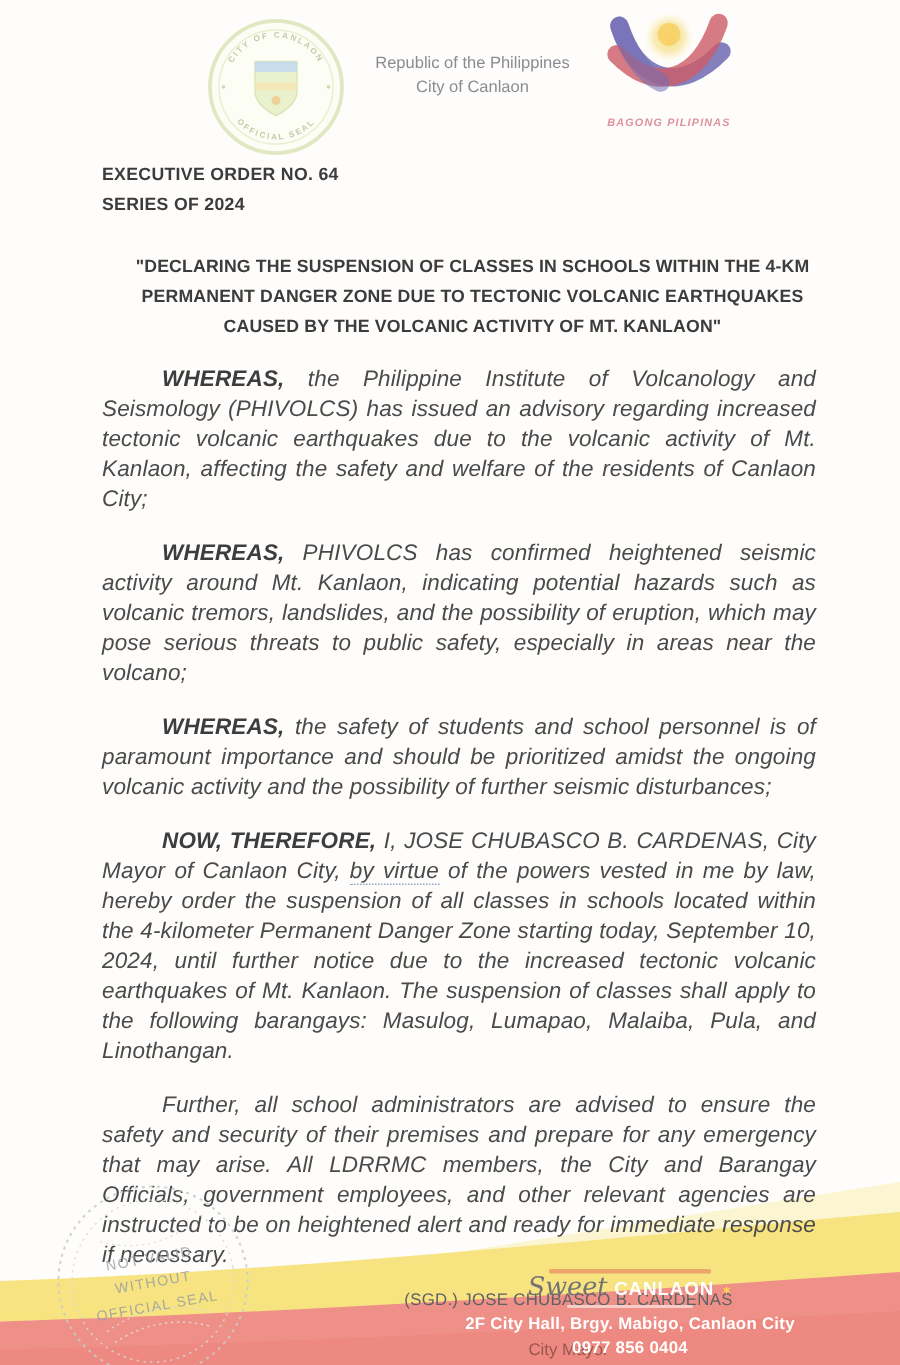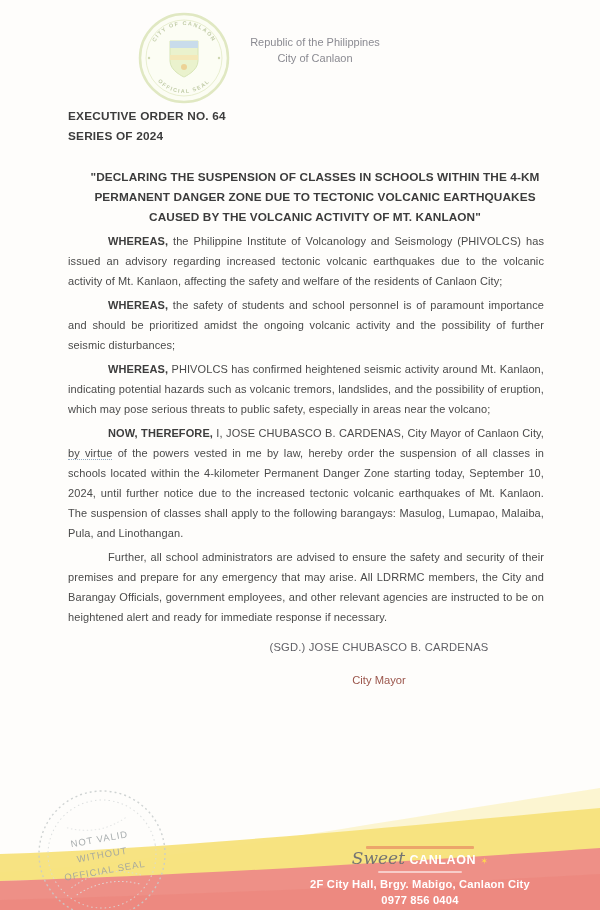--- a/index.html
+++ b/index.html
@@ -14,22 +14,22 @@
   .head-text .l1,.head-text .l2{font-size:11px;line-height:16px;}
   .head-text .l3{font-size:12.6px;line-height:18px;font-weight:bold;color:#7d7d88;letter-spacing:.2px;}
   .bagong-wrap{position:absolute;left:394px;top:4px;width:104px;text-align:center;opacity:.85;}
   .bagong-caption{font-size:7.2px;font-weight:bold;font-style:italic;color:#d9808f;letter-spacing:.8px;margin-top:-2px;}
   
   .doc-body{position:absolute;top:102px;left:0;width:600px;z-index:2;padding:0;}
   .doc-inner{padding:4px 56px 0 68px;}
   .eo-head{font-size:11.8px;line-height:20px;font-weight:bold;color:#3c3c3c;letter-spacing:.2px;}
   .eo-title{margin:21px auto 0;width:494px;text-align:center;font-weight:bold;
             font-size:11.8px;line-height:20px;color:#3c3c3c;letter-spacing:.1px;}
-  .par{margin:4px 0 0;font-size:11px;line-height:20px;text-align:justify;
-       text-indent:40px;color:#4a4a4a;letter-spacing:.1px;}
+  .par{margin:16px 0 0;font-size:15px;line-height:20px;text-align:justify;
+       text-indent:40px;color:#4a4a4a;letter-spacing:.1px;font-style:italic;}
   .par .lead{font-weight:bold;color:#3d3d3d;}
   .par .uline{border-bottom:1px dotted #8fa9c2;}
   .signature{margin:14px 15px 0 auto;width:300px;text-align:center;position:relative;z-index:4;}
   .sig-name{font-size:11.2px;color:#606066;letter-spacing:.2px;}
   .sig-title{font-size:11.2px;color:#9b564c;margin-top:21px;}
   
   .stamp{position:absolute;left:26px;top:778px;width:152px;height:152px;z-index:3;
          transform:rotate(-10deg);opacity:.85;}
   
   .waves{position:absolute;left:0;bottom:0;width:600px;height:150px;z-index:1;}
@@ -70,37 +70,54 @@
         <circle cx="12" cy="47" r="1.2" fill="#c3cf9e"></circle>
         <circle cx="82" cy="47" r="1.2" fill="#c3cf9e"></circle>
       </svg>
     </div>
 
     <div class="head-text">
       <div class="l1">Republic of the Philippines</div>
       <div class="l2">City of Canlaon</div>
     </div>
 
+    <div class="bagong-wrap">
+      <svg width="96" height="70" viewBox="0 0 100 74">
+        <defs>
+          <radialGradient id="sunGrad" cx="50%" cy="50%" r="50%">
+            <stop offset="0%" stop-color="#f9d96d"></stop>
+            <stop offset="60%" stop-color="#f9e9ac"></stop>
+            <stop offset="100%" stop-color="#fdf8e3" stop-opacity="0"></stop>
+          </radialGradient>
+        </defs>
+        <circle cx="50" cy="22" r="18" fill="url(#sunGrad)"></circle>
+        <circle cx="50" cy="20" r="8" fill="#f6c94b" opacity=".9"></circle>
+        <path d="M15,14 C28,54 58,62 87,32" stroke="#5a55a8" stroke-width="13" fill="none" stroke-linecap="round" opacity=".88"></path>
+        <path d="M85,12 C70,54 40,62 13,34" stroke="#c4424f" stroke-width="13" fill="none" stroke-linecap="round" opacity=".82"></path>
+        <path d="M15,14 C22,34 32,48 44,54" stroke="#5a55a8" stroke-width="13" fill="none" stroke-linecap="round" opacity=".55"></path>
+      </svg>
+      <div class="bagong-caption">BAGONG PILIPINAS</div>
+    </div>
   </div>
 
   <div class="doc-body">
     <div class="doc-inner">
 
       <div class="eo-head">
         <div>EXECUTIVE ORDER NO. 64</div>
         <div>SERIES OF 2024</div>
       </div>
 
       <div class="eo-title">"DECLARING THE SUSPENSION OF CLASSES IN SCHOOLS WITHIN THE 4-KM PERMANENT DANGER ZONE DUE TO TECTONIC VOLCANIC EARTHQUAKES CAUSED BY THE VOLCANIC ACTIVITY OF MT. KANLAON"</div>
 
       <p class="par"><span class="lead">WHEREAS,</span><span> the Philippine Institute of Volcanology and Seismology (PHIVOLCS) has issued an advisory regarding increased tectonic volcanic earthquakes due to the volcanic activity of Mt. Kanlaon, affecting the safety and welfare of the residents of Canlaon City;</span></p>
 
+      <p class="par"><span class="lead">WHEREAS,</span><span> PHIVOLCS has confirmed heightened seismic activity around Mt. Kanlaon, indicating potential hazards such as volcanic tremors, landslides, and the possibility of eruption, which may pose serious threats to public safety, especially in areas near the volcano;</span></p>
+
       <p class="par"><span class="lead">WHEREAS,</span><span> the safety of students and school personnel is of paramount importance and should be prioritized amidst the ongoing volcanic activity and the possibility of further seismic disturbances;</span></p>
-
-      <p class="par"><span class="lead">WHEREAS,</span><span> PHIVOLCS has confirmed heightened seismic activity around Mt. Kanlaon, indicating potential hazards such as volcanic tremors, landslides, and the possibility of eruption, which may pose serious threats to public safety, especially in areas near the volcano;</span></p>
 
 
       <p class="par"><span class="lead">NOW, THEREFORE,</span><span> I, JOSE CHUBASCO B. CARDENAS, City Mayor of Canlaon City, </span><span class="uline">by virtue</span><span> of the powers vested in me by law, hereby order the suspension of all classes in schools located within the 4-kilometer Permanent Danger Zone starting today, September 10, 2024, until further notice due to the increased tectonic volcanic earthquakes of Mt. Kanlaon. The suspension of classes shall apply to the following barangays: Masulog, Lumapao, Malaiba, Pula, and Linothangan.</span></p>
 
       <p class="par">Further, all school administrators are advised to ensure the safety and security of their premises and prepare for any emergency that may arise. All LDRRMC members, the City and Barangay Officials, government employees, and other relevant agencies are instructed to be on heightened alert and ready for immediate response if necessary.</p>
 
 
       <div class="signature">
         <div class="sig-name">(SGD.) JOSE CHUBASCO B. CARDENAS</div>
         <div class="sig-title">City Mayor</div>

